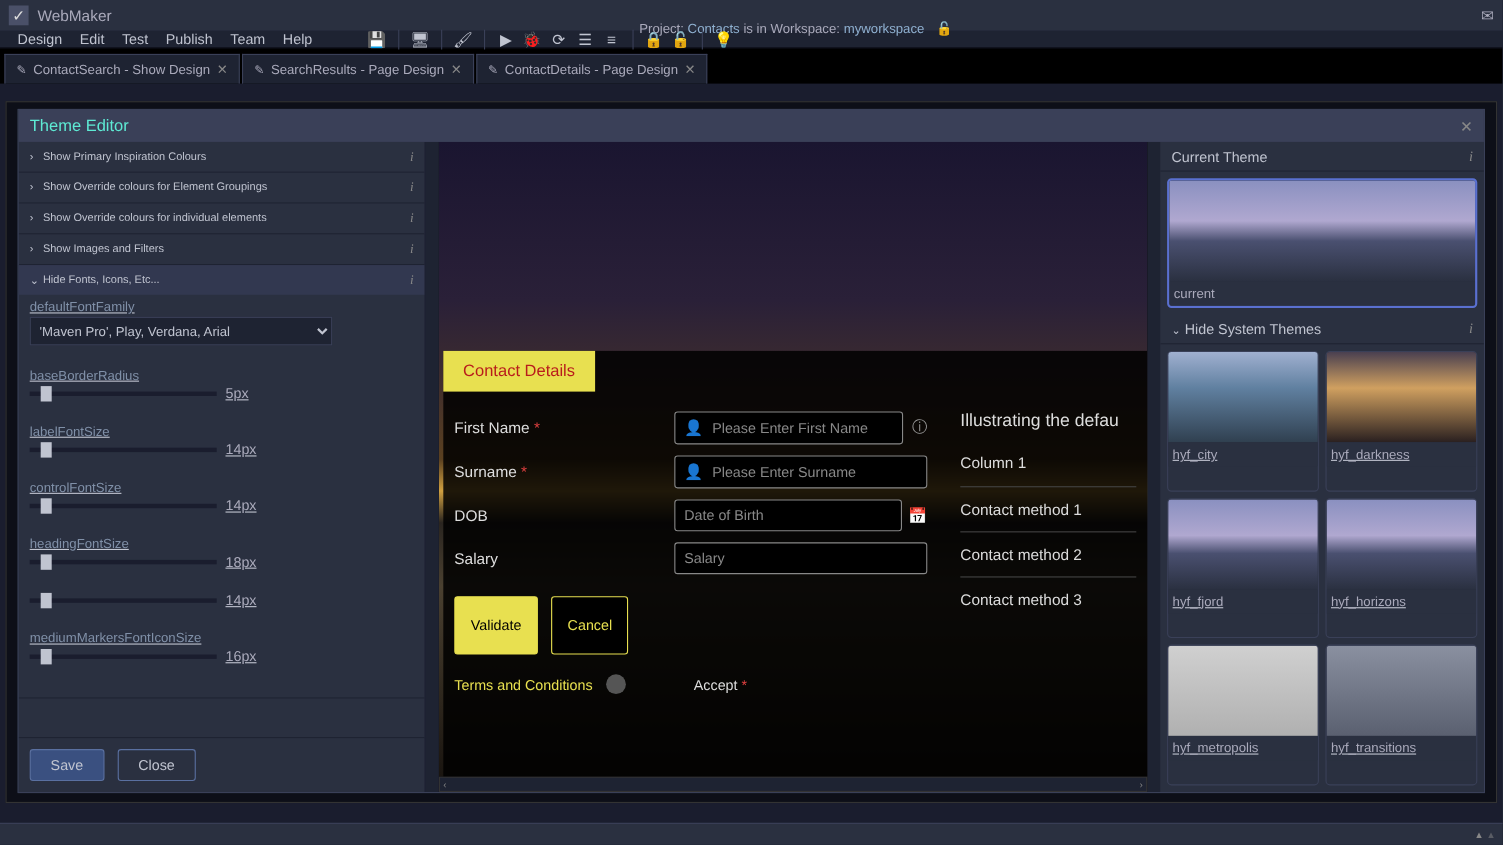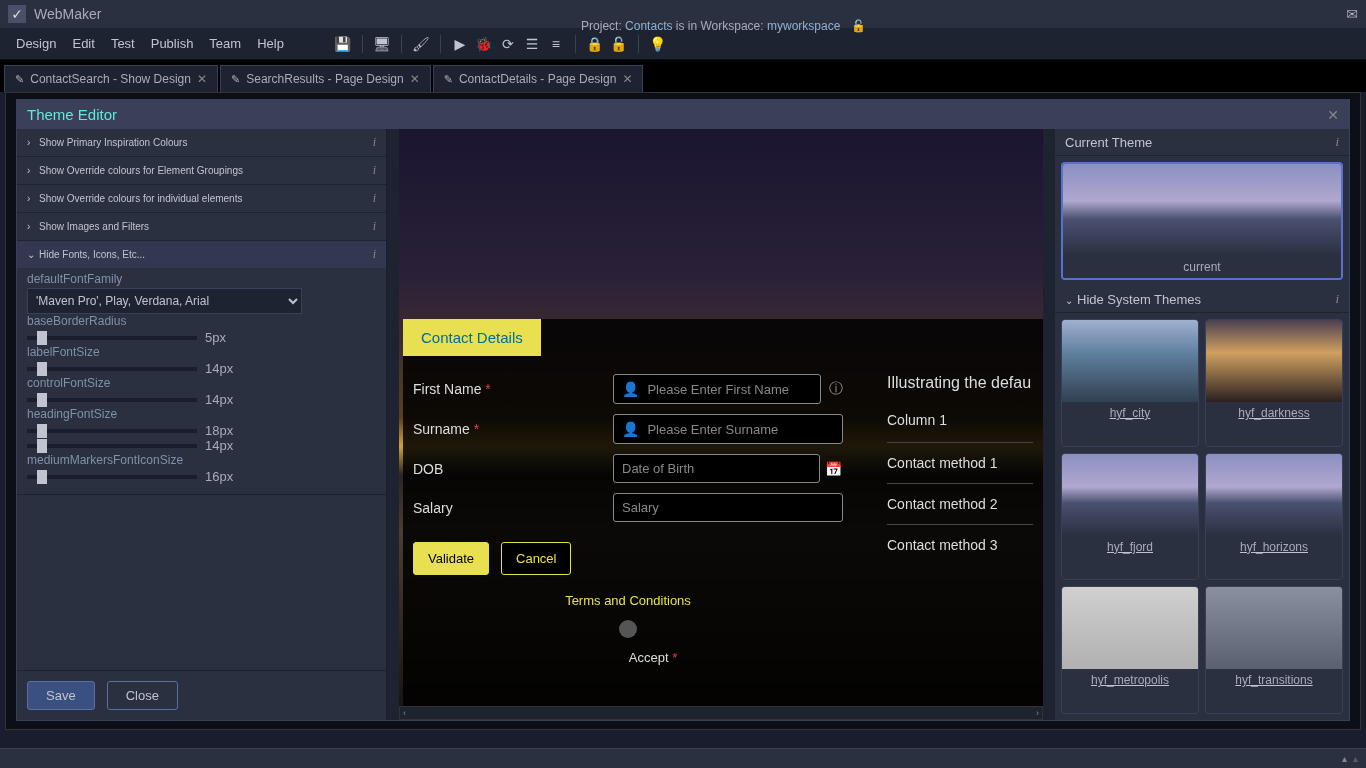--- a/index.html
+++ b/index.html
@@ -5,21 +5,21 @@
 * { margin: 0; padding: 0; box-sizing: border-box; font-family: Verdana, Arial, sans-serif; }
 body { background: #1a1d2e; color: #c0c4d0; font-size: 12px; width: 1366px; height: 768px; overflow: hidden; }
 
 .titlebar { background: #2a3040; height: 28px; display: flex; align-items: center; padding: 0 8px; color: #aab; }
 .titlebar .logo { width: 18px; height: 18px; background: #4a5068; margin-right: 8px; display: flex; align-items: center; justify-content: center; font-size: 14px; color: #ddd; }
 .titlebar .title { font-size: 14px; color: #aab; }
 .titlebar .project { flex: 1; text-align: center; color: #aab; font-size: 12px; margin-top: 24px; }
 .titlebar .project .link { color: #8fb0d0; }
 .titlebar .mail { color: #aab; font-size: 14px; }
 
-.menubar { background: #1e2332; height: 32px; display: flex; align-items: center; padding: 0 8px; border-bottom: 1px solid #0a0c15; }
+.menubar { background: #1e2332; height: 16px; display: flex; align-items: center; padding: 0 8px; border-bottom: 1px solid #0a0c15; }
 .menubar .menu-item { padding: 0 8px; color: #c0c4d0; font-size: 13px; cursor: pointer; }
 .menubar .toolbar { display: flex; align-items: center; gap: 2px; margin-left: 40px; }
 .menubar .toolbar .sep { width: 1px; height: 18px; background: #3a4058; margin: 0 6px; }
 .menubar .toolbar .ticon { width: 22px; height: 22px; display: flex; align-items: center; justify-content: center; color: #c0c4d0; cursor: pointer; font-size: 14px; }
 
 .tabs-row { background: #000; height: 32px; display: flex; align-items: flex-end; padding-left: 4px; }
 .doc-tab { background: #1e2332; color: #aab; padding: 6px 10px; margin-right: 2px; display: flex; align-items: center; gap: 6px; font-size: 12px; cursor: pointer; border: 1px solid #3a4058; border-bottom: none; }
 .doc-tab .ticon { font-size: 11px; }
 .doc-tab .close { font-size: 12px; color: #888; }
 
@@ -34,55 +34,55 @@
 .te-left { width: 370px; background: #2a3040; display: flex; flex-direction: column; border-right: 1px solid #1a1d2e; }
 .te-sections { flex: 1; overflow-y: auto; position: relative; }
 .te-section { border-bottom: 1px solid #1e2332; }
 .te-section-head { padding: 6px 10px; display: flex; align-items: center; color: #c0c4d0; cursor: pointer; }
 .te-section-head .chev { width: 12px; font-size: 10px; }
 .te-section-head .label { flex: 1; font-size: 10px; }
 .te-section-head .info { color: #888; font-size: 12px; font-style: italic; font-family: serif; }
 .te-section.open .te-section-head { background: #323850; }
 
 .te-props { padding: 4px 10px 10px 10px; }
-.te-prop { margin-bottom: 0; }
+.te-prop { margin-bottom: 20px; text-decoration: underline; }
 .te-prop .plabel { color: #8090a8; font-size: 12px; margin-bottom: 2px; }
 .te-prop select { width: 275px; background: #1e2332; color: #c0c4d0; border: 1px solid #3a4058; padding: 4px; font-size: 12px; }
 .te-slider-row { display: flex; align-items: center; gap: 8px; }
 .te-slider { width: 170px; height: 4px; background: #1a1d2e; position: relative; }
 .te-slider .thumb { position: absolute; width: 10px; height: 14px; background: #c0c4d0; top: -5px; left: 10px; }
 .te-slider-val { color: #aab; font-size: 13px; }
 
 .te-buttons { padding: 10px; display: flex; gap: 12px; border-top: 1px solid #1e2332; }
 .te-buttons button { padding: 6px 18px; background: #2a3040; border: 1px solid #5a70a0; color: #c0c4d0; border-radius: 3px; cursor: pointer; font-size: 13px; }
 .te-buttons button.primary { background: #3a5080; }
 
 .te-scroll-left { width: 12px; background: #1e2332; }
 
 .te-center { flex: 1; background: #000; display: flex; flex-direction: column; position: relative; }
 .preview { flex: 1; position: relative; overflow: hidden; }
 .preview-bg { position: absolute; inset: 0; background: linear-gradient(180deg, #1a1530 0%, #2a2038 25%, #3a2a30 35%, #5a4020 50%, #d0a040 55%, #2a2520 60%, #4a4030 70%, #1a1510 100%); }
 .preview-content { position: absolute; top: 190px; left: 4px; right: 0; bottom: 0; background: rgba(0,0,0,0.85); }
 .preview-tabs { display: flex; }
-.preview-tab { padding: 10px 18px; background: #e8e050; color: #0369a1; font-size: 15px; cursor: pointer; }
+.preview-tab { padding: 10px 18px; background: #e8e050; color: #b91c1c; font-size: 15px; cursor: pointer; }
 .preview-tab.inactive { background: #000; color: #e8e050; }
-.preview-form { padding: 18px 10px; display: flex; gap: 44px; justify-content: space-between; }
+.preview-form { padding: 18px 10px; display: flex; gap: 30px; justify-content: space-between; }
 .pf-left { width: 430px; }
 .pf-row { display: flex; align-items: center; margin-bottom: 10px; }
 .pf-row .flabel { width: 200px; color: #ddd; font-size: 14px; }
 .pf-row .flabel .req { color: #e04040; }
 .pf-row .finput { flex: 1; display: flex; align-items: center; background: #000; border: 1px solid #888; border-radius: 3px; padding: 6px 8px; color: #888; font-size: 13px; }
 .pf-row .finput .ficon { color: #e8e050; margin-right: 8px; font-size: 14px; }
 .pf-row .xicon { margin-left: 8px; color: #999; font-size: 14px; }
 .pf-row .cal { margin-left: 6px; color: #e8e050; font-size: 14px; }
 .pf-buttons { display: flex; gap: 12px; margin-top: 20px; }
-.pf-buttons button { padding: 8px 14px; border-radius: 3px; cursor: pointer; font-size: 13px; }
+.pf-buttons button { padding: 18px 14px; border-radius: 3px; cursor: pointer; font-size: 13px; }
 .pf-buttons .validate { background: #e8e050; border: 1px solid #e8e050; color: #000; }
 .pf-buttons .cancel { background: #000; border: 1px solid #e8e050; color: #e8e050; }
-.pf-terms { margin-top: 18px; display: flex; align-items: center; gap: 12px; flex-direction: column; }
+.pf-terms { margin-top: 18px; display: flex; align-items: center; gap: 12px; }
 .pf-terms .tlabel { color: #e8e050; font-size: 13px; }
 .pf-terms .toggle { width: 18px; height: 18px; border-radius: 50%; background: #555; }
 .pf-terms .accept { color: #ddd; margin-left: 50px; font-size: 13px; }
 .pf-right { flex: 1; color: #ddd; }
 .pf-right .heading { font-size: 16px; margin-bottom: 20px; }
 .pf-right .col { font-size: 14px; margin-bottom: 14px; }
 .pf-right .row { padding: 12px 0; border-top: 1px solid #444; font-size: 14px; }
 .hscroll { height: 14px; background: #1e2332; border: 1px solid #333; display: flex; align-items: center; justify-content: space-between; padding: 0 3px; color: #888; font-size: 9px; }
 
 .te-scroll-mid { width: 12px; background: #1e2332; }
@@ -91,21 +91,21 @@
 .te-right-head { padding: 5px 10px; display: flex; align-items: center; justify-content: space-between; color: #c0c4d0; font-size: 13px; border-bottom: 1px solid #1e2332; }
 .te-right-head .info { color: #888; font-style: italic; font-family: serif; }
 .theme-card { margin: 6px; border: 2px solid #5a70d0; border-radius: 4px; overflow: hidden; }
 .theme-card.small { border: 1px solid #3a4058; }
 .theme-thumb { height: 92px; background: linear-gradient(180deg, #8a90c0 0%, #b0a8d0 40%, #4a5070 60%, #2a3040 100%); }
 .theme-thumb.city { background: linear-gradient(180deg, #a0b0d0 0%, #6080a0 40%, #304050 100%); }
 .theme-thumb.dark { background: linear-gradient(180deg, #4a4050 0%, #d0a060 40%, #2a2020 100%); }
 .theme-thumb.metro { background: linear-gradient(180deg, #d0d0d0 0%, #b0b0b0 100%); }
 .theme-thumb.trans { background: linear-gradient(180deg, #8a90a0 0%, #5a6070 100%); }
 .theme-small .theme-thumb { height: 82px; }
-.theme-label { background: #2a3040; color: #aab; padding: 4px; text-align: center; font-size: 12px; }
+.theme-label { background: #2a3040; color: #aab; padding: 4px; text-align: left; font-size: 12px; }
 .theme-grid { display: grid; grid-template-columns: 1fr 1fr; gap: 6px; padding: 6px; overflow-y: auto; flex: 1; text-decoration: underline; }
 .theme-grid .theme-card { margin: 0; }
 
 .statusbar { position: absolute; bottom: 0; left: 0; right: 0; height: 20px; background: #2a3040; border-top: 1px solid #3a4058; display: flex; justify-content: flex-end; align-items: center; padding: 0 8px; color: #888; font-size: 10px; gap: 6px; }
 </style>
 </head>
 <body>
 
 <div class="titlebar">
   <div class="logo">✓</div>

